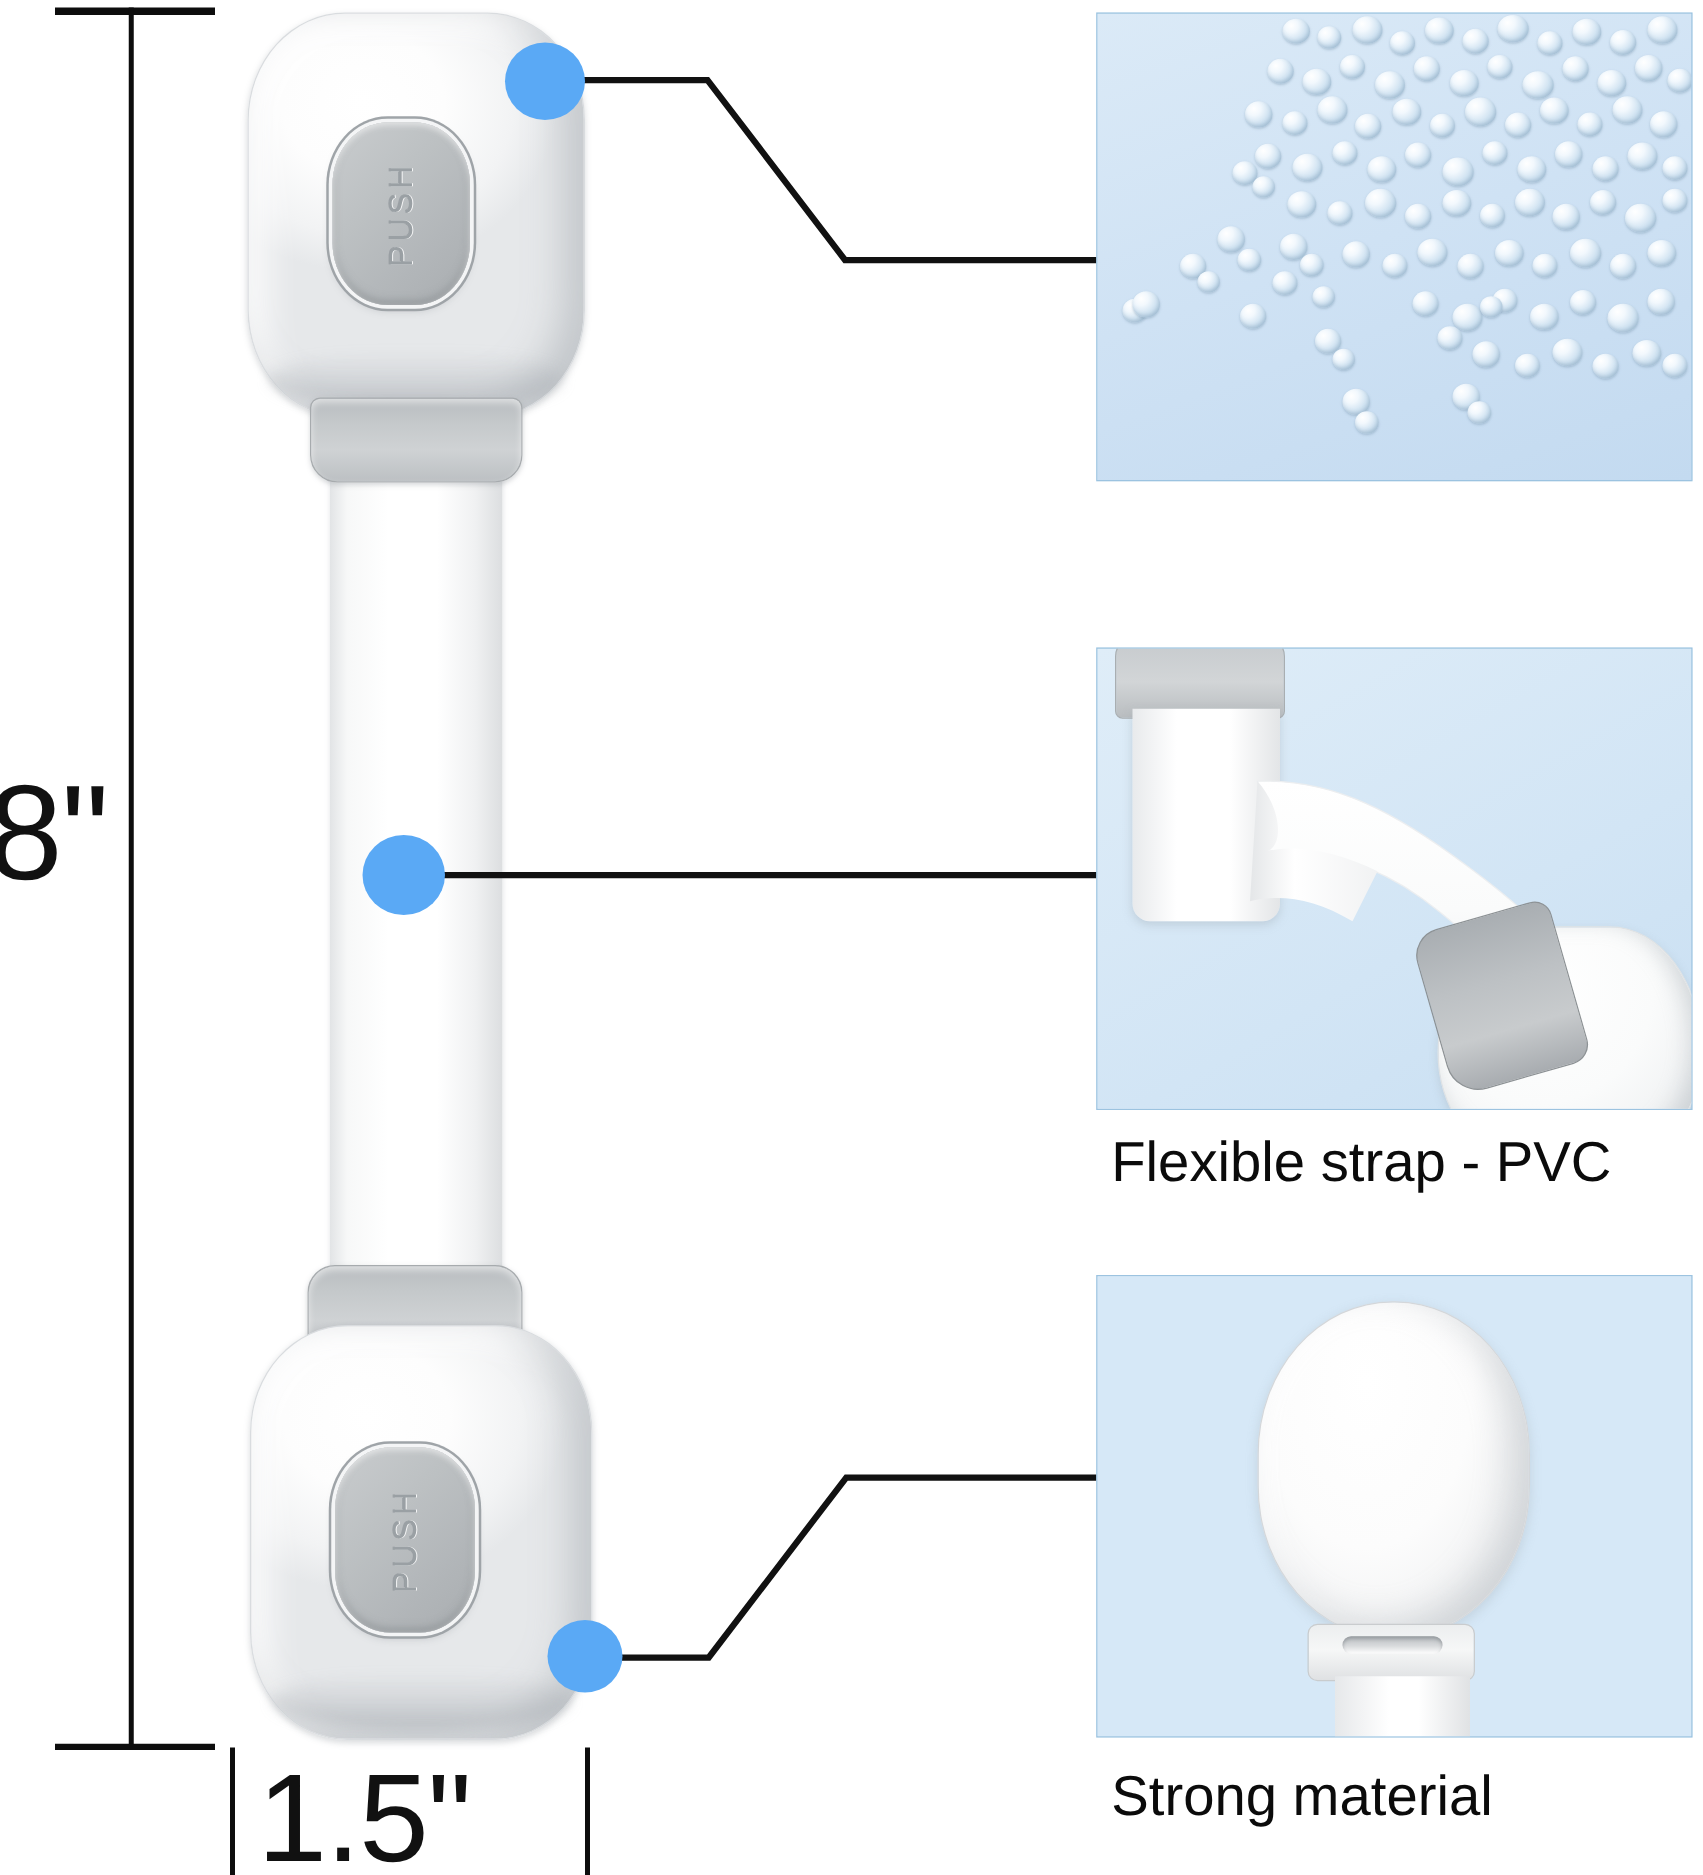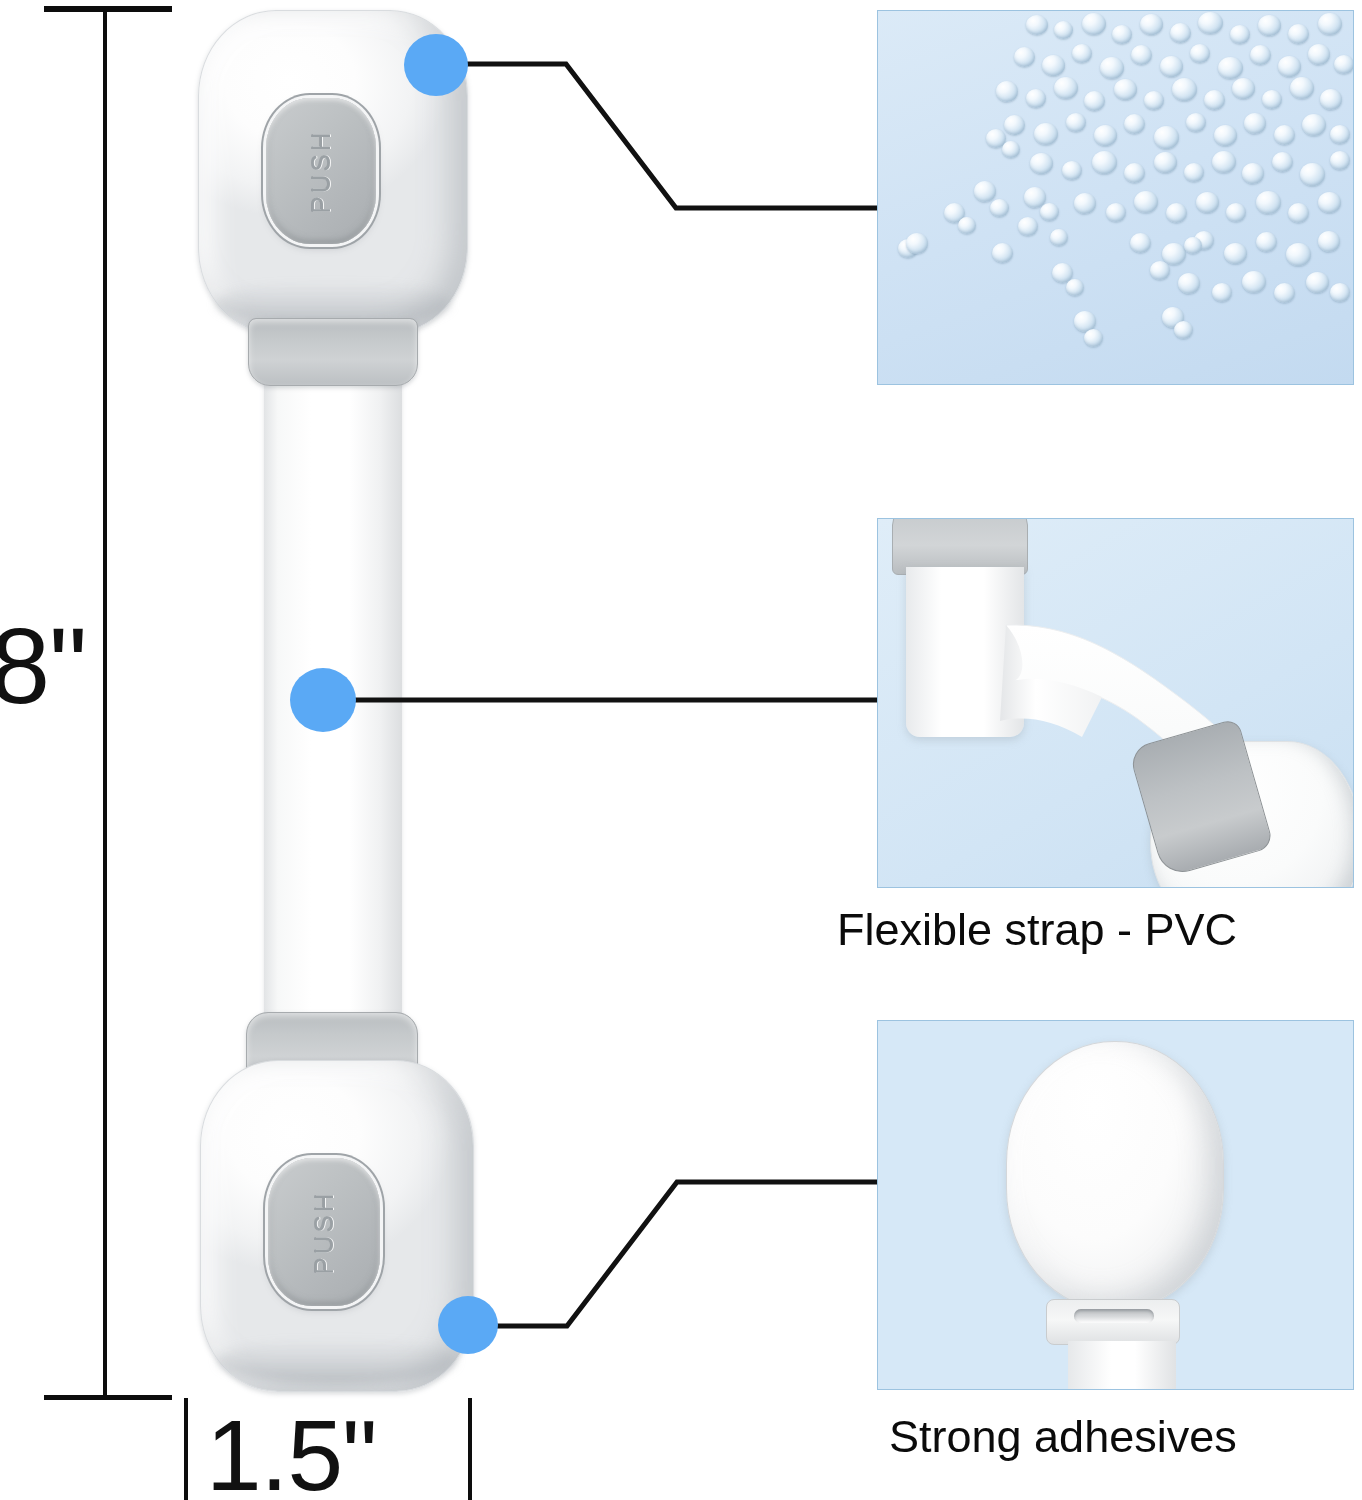--- a/index.html
+++ b/index.html
@@ -394,24 +394,24 @@
           <stop offset="35%" stop-color="#ffffff"></stop>
           <stop offset="100%" stop-color="#f1f2f3"></stop>
         </linearGradient>
       </defs>
       <path d="M8,10 C70,8 120,36 176,78 C214,106 240,130 256,152 L244,198 C214,168 178,132 140,104 C104,78 58,62 16,66 Z" fill="url(#peelgrad)" stroke="#eceef0" stroke-width="1"></path>
       <path d="M8,10 C26,30 30,60 16,66 C38,60 72,66 104,82 L84,122 C54,104 26,100 2,106 Z" fill="url(#peelgrad2)"></path>
     </svg>
     <div class="p2-pad" style="left:272px; top:222px; width:210px; height:180px;"></div>
     <div class="p2-grayband" style="left:266px; top:212px; width:112px; height:132px; border-radius:22px 14px 16px 26px; transform:rotate(-16deg);"></div>
   </div>
-  <div class="feature-caption" style="left:837px; top:907px;">Flexible strap - PVC</div>
+  <div class="feature-caption" style="left:889px; top:907px;">Flexible strap - PVC</div>
 
   <div class="feature-panel" style="left:877px; top:1020px; width:477px; height:370px;">
     <div class="p3-bg"></div>
     <div class="p3-pad" style="left:128px; top:20px; width:216px; height:268px;"></div>
     <div class="p3-clamp" style="left:168px; top:278px; width:132px; height:44px;"></div>
     <div class="p3-slot" style="left:196px; top:288px; width:80px; height:14px;"></div>
     <div class="p3-tail" style="left:190px; top:320px; width:108px; height:52px;"></div>
   </div>
-  <div class="feature-caption" style="left:889px; top:1414px;">Strong adhesives</div>
+  <div class="feature-caption" style="left:889px; top:1414px;">Strong material</div>
 
 </div>
 
 </body></html>

